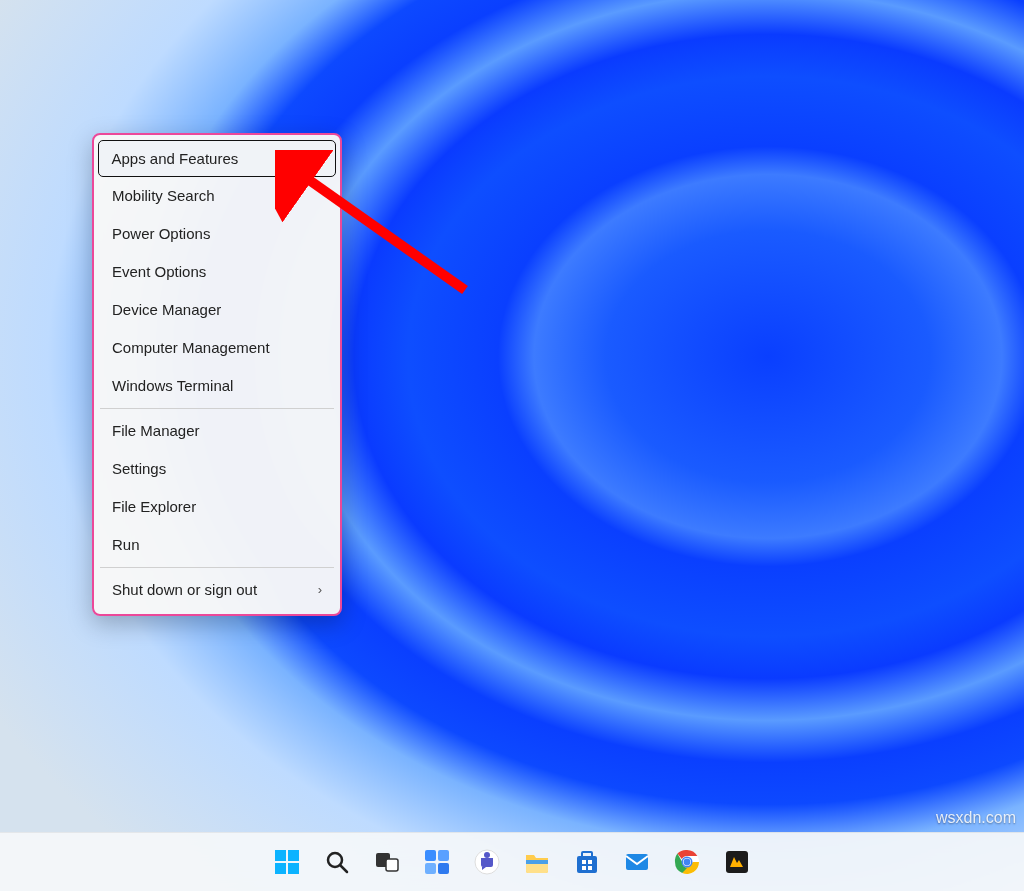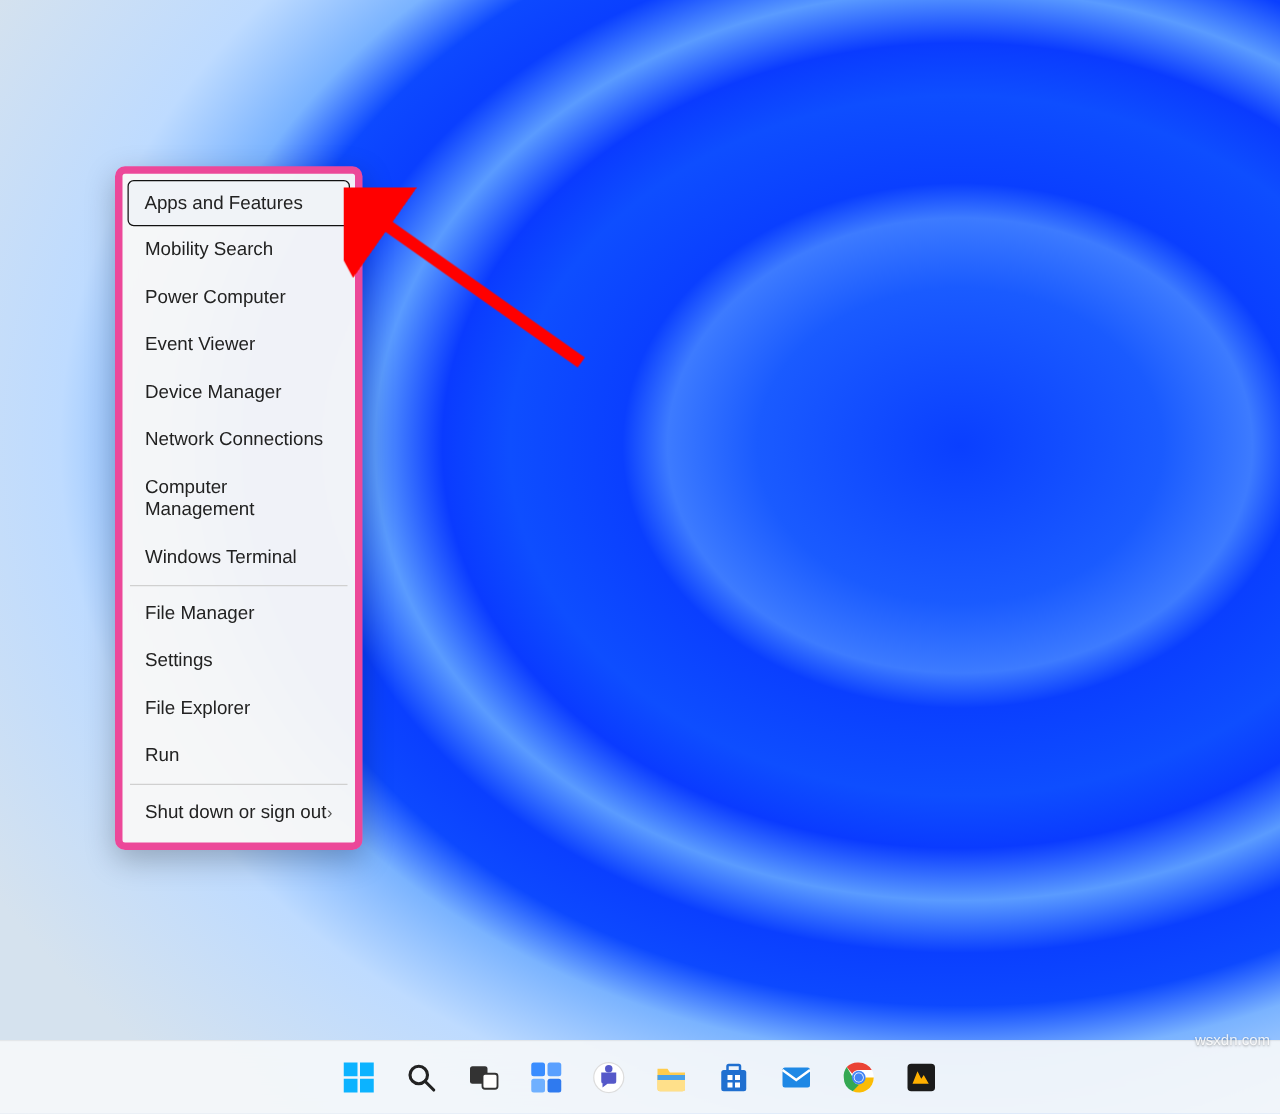--- a/index.html
+++ b/index.html
@@ -20,23 +20,23 @@
     background:
       radial-gradient(ellipse 900px 700px at 75% 40%, #0a3fff 0%, #1a5bff 18%, #3d7bff 26%, #0a3fff 30%, #0e4eff 40%, #0a3bff 46%, #5a9bff 52%, #0a3fff 58%, #0d49ff 64%, #7ab3ff 70%, #bedbff 80%, #d5e2ee 100%),
       linear-gradient(#d5e2ee, #d5e2ee);
   }
 
   
   .context-menu {
     position: absolute;
     left: 92px;
     top: 133px;
-    width: 198px;
+    width: 250px;
     background: rgba(248,248,248,0.97);
-    border: 6px solid #ec4899;
+    border: 2px solid #ec4899;
     border-radius: 8px;
     box-shadow: 0 8px 24px rgba(0,0,0,0.25);
     padding: 5px 4px;
     box-sizing: border-box;
     backdrop-filter: blur(20px);
   }
   .menu-item {
     font-size: 15px;
     color: #222;
     padding: 10px 14px;
@@ -91,50 +91,47 @@
     display: flex;
     align-items: center;
     justify-content: center;
     border-radius: 4px;
   }
   .task-icon svg { display:block; }
 
   .watermark {
     position: absolute;
     right: 8px;
-    bottom: 52px;
-    font-size: 12px;
+    bottom: 64px;
+    font-size: 16px;
     color: rgba(255,255,255,0.85);
     font-family: sans-serif;
     text-shadow: 0 1px 2px rgba(0,0,0,0.4);
   }
 </style>
 </head>
 <body>
 
 <div class="wallpaper"></div>
 
 <div class="context-menu" id="ctx-menu">
     <div class="menu-item highlight">
       <span>Apps and Features</span>
     </div>
     <div class="menu-item">
       <span>Mobility Search</span>
     </div>
     <div class="menu-item">
-      <span>Power Computer</span>
-    </div>
-    <div class="menu-item">
-      <span>Event Viewer</span>
+      <span>Power Options</span>
+    </div>
+    <div class="menu-item">
+      <span>Event Options</span>
     </div>
     <div class="menu-item">
       <span>Device Manager</span>
-    </div>
-    <div class="menu-item">
-      <span>Network Connections</span>
     </div>
     <div class="menu-item">
       <span>Computer Management</span>
     </div>
     <div class="menu-item">
       <span>Windows Terminal</span>
     </div>
     <div class="menu-sep"></div>
     <div class="menu-item">
       <span>File Manager</span>

